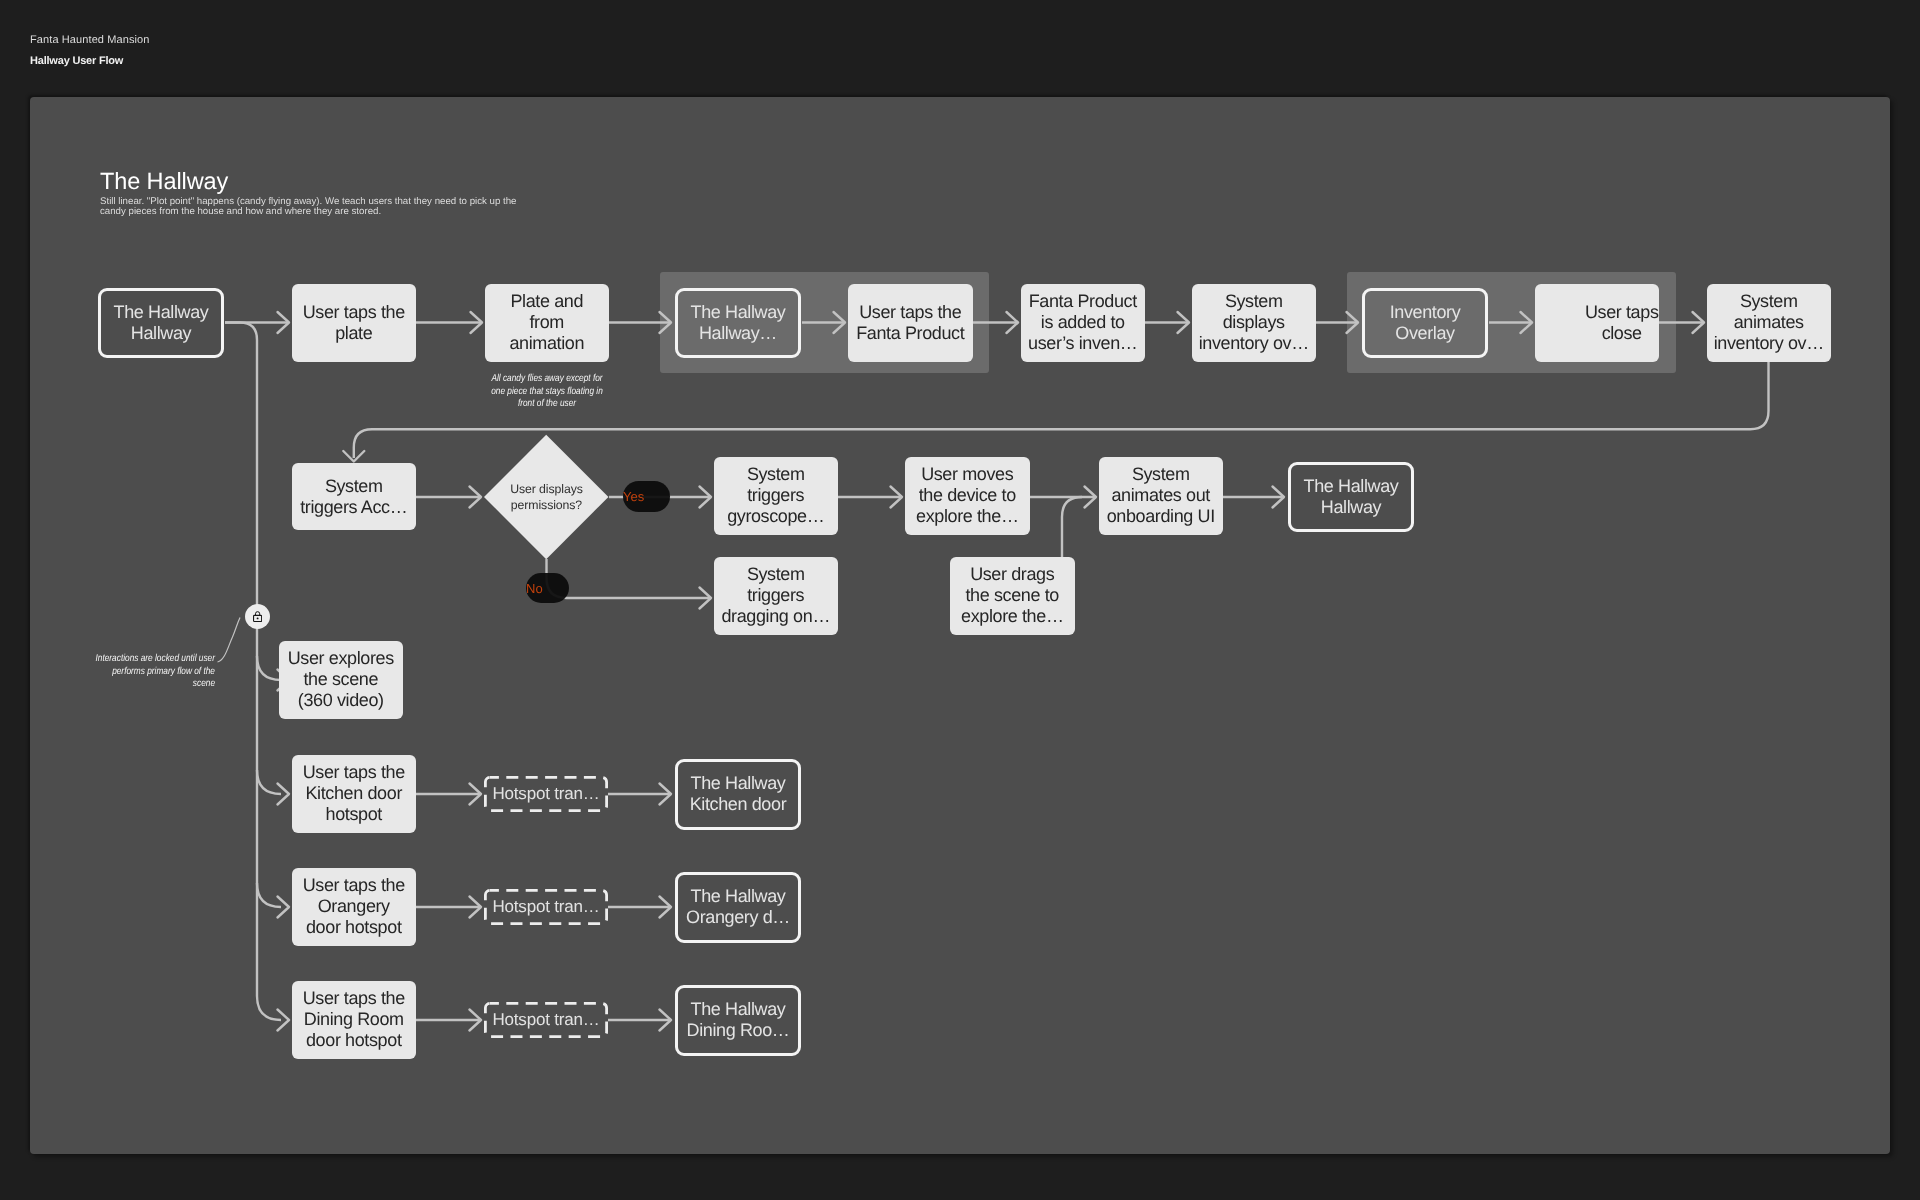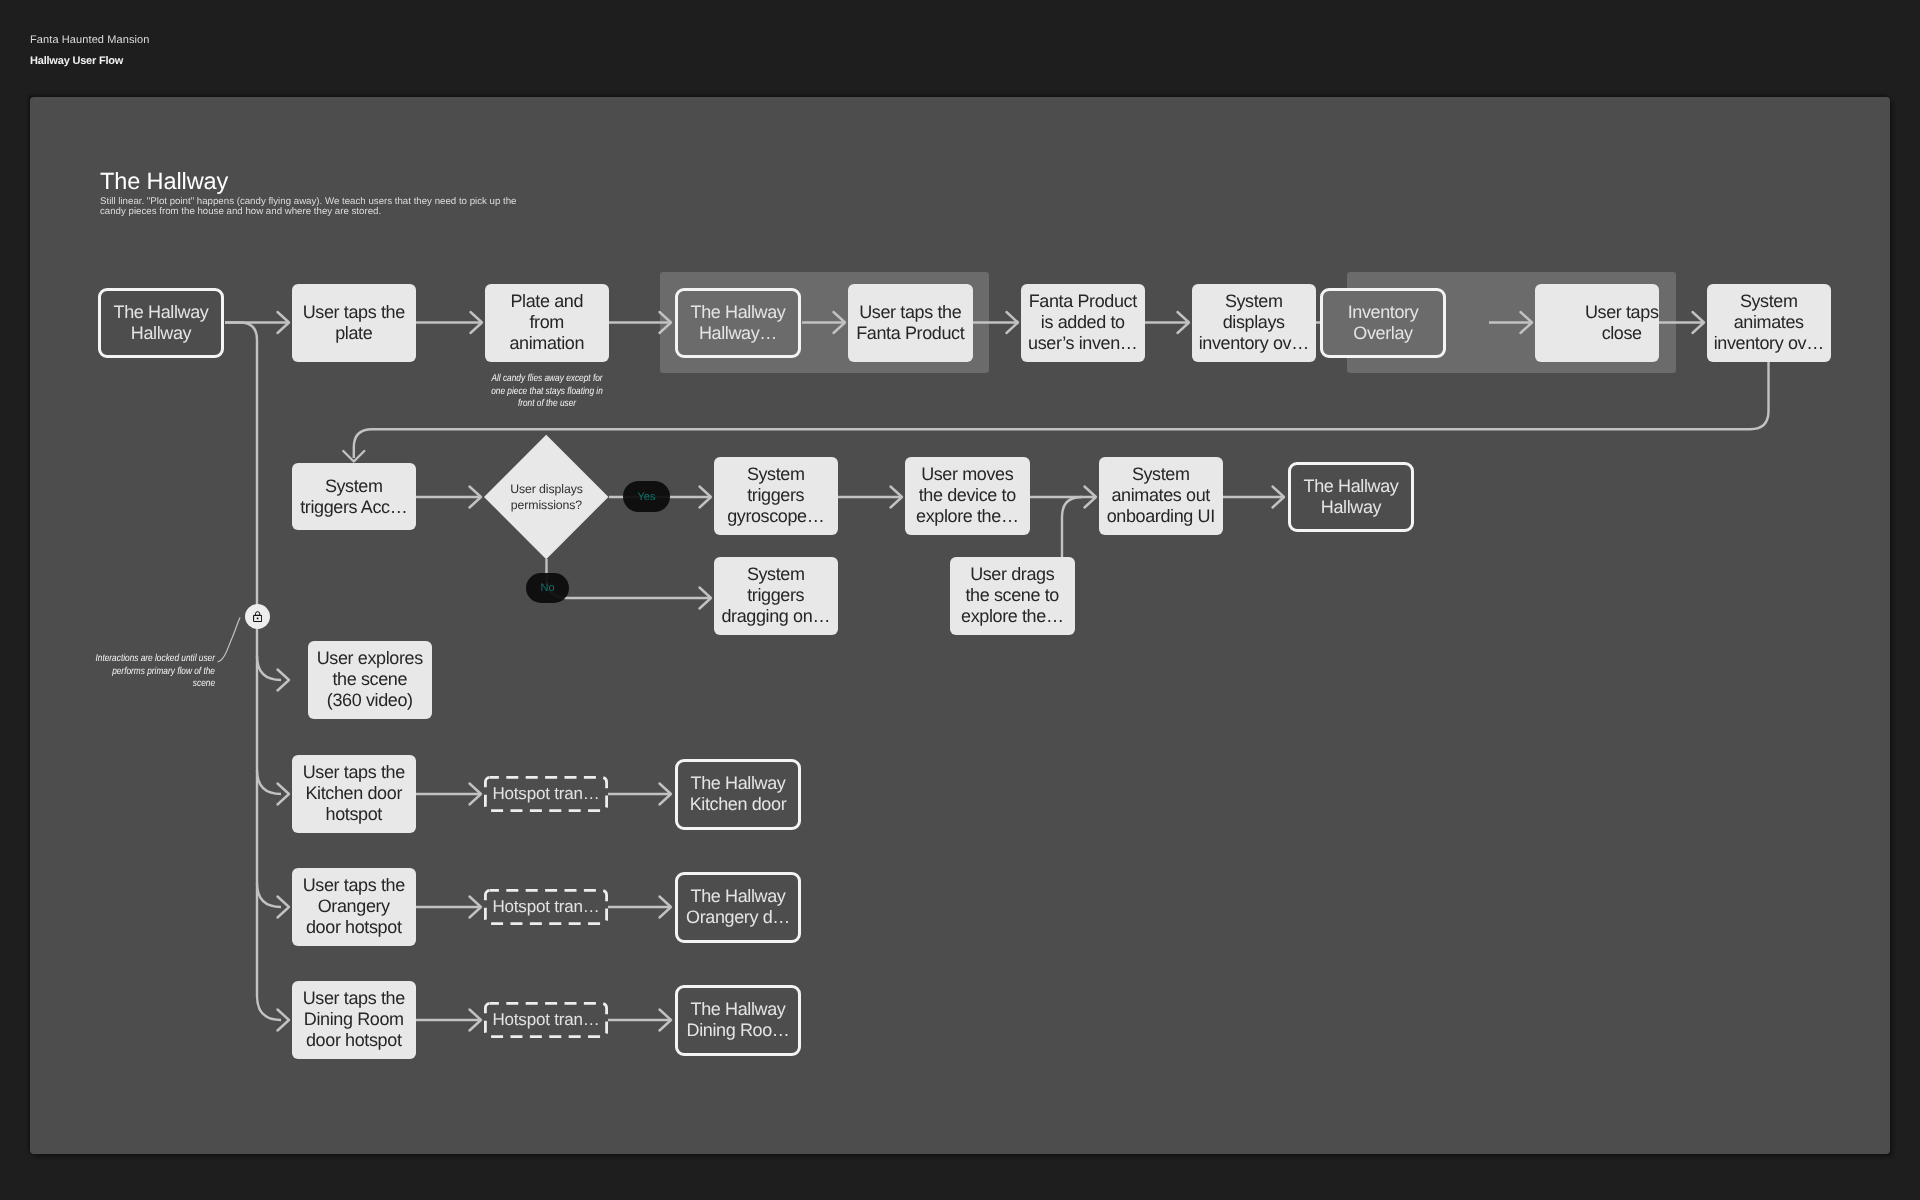--- a/index.html
+++ b/index.html
@@ -25,21 +25,21 @@
   .dark{background:#4d4d4d;color:#e4e4e4;font-size:18px;line-height:21px;letter-spacing:-0.38px;border:3px solid #f4f4f4;border-radius:9px;}
   .dark.ongrp{background:#6b6b6b;}
   .dash{color:#e2e2e2;font-size:17px;letter-spacing:-0.2px;background:transparent;}
   .dash svg{position:absolute;left:0;top:0;overflow:visible;}
   .dash span{position:relative;}
 
   .diamond{position:absolute;z-index:4;}
   .diamond .shape{position:absolute;left:50%;top:50%;width:88.4px;height:88.4px;margin-left:-44.2px;margin-top:-44.2px;background:#e8e8e8;transform:rotate(45deg);}
   .diamond .txt{position:absolute;inset:0;display:flex;align-items:center;justify-content:center;text-align:center;color:#303030;font-size:12.3px;line-height:16.5px;letter-spacing:-0.1px;white-space:pre-line;}
 
-  .pill{position:absolute;z-index:7;background:rgba(12,12,12,0.94);color:#0f766e;border-radius:16px;display:flex;align-items:center;justify-content:center;font-size:11px;}
+  .pill{position:absolute;z-index:7;background:rgba(12,12,12,0.94);color:#c2410c;border-radius:16px;display:flex;align-items:center;font-size:13px;}
 
   .lockdot{position:absolute;z-index:7;width:25px;height:25px;border-radius:50%;background:#ededed;display:flex;align-items:center;justify-content:center;}
 
   .note{position:absolute;z-index:7;color:#f5f5f5;font-family:"Liberation Sans",sans-serif;font-style:italic;font-size:10px;line-height:12.6px;white-space:pre-line;transform:scaleX(0.83);}
 
   svg.wires{position:absolute;left:0;top:0;width:1920px;height:1200px;overflow:visible;pointer-events:none;z-index:5;}
   .w{fill:none;stroke:#c2c2c2;stroke-width:2.4;}
   .head{fill:none;stroke:#c2c2c2;stroke-width:2.4;stroke-linecap:round;stroke-linejoin:round;}
 </style>
 </head>
@@ -161,21 +161,21 @@
   <div class="node light" style="left:1021px;top:283.5px;width:123.5px;height:78.2px;">
       <span>Fanta Product
 is added to
 user’s inven…</span>
     </div>
   <div class="node light" style="left:1192px;top:283.5px;width:123.5px;height:78.2px;">
       <span>System
 displays
 inventory ov…</span>
     </div>
-  <div class="node dark ongrp" style="left:1320px;top:288px;width:126px;height:70px;">
+  <div class="node dark ongrp" style="left:1362px;top:288px;width:126px;height:70px;">
       <span>Inventory
 Overlay</span>
     </div>
   <div class="node light" style="left:1535px;top:283.5px;width:123.5px;height:78.2px;justify-content:flex-end;">
       <span>User taps
 close</span>
     </div>
   <div class="node light" style="left:1707px;top:283.5px;width:123.5px;height:78.2px;">
       <span>System
 animates
@@ -237,21 +237,21 @@
     <svg width="9.2" height="12.4" viewBox="0 0 23 31">
       <path d="M6.2 13.5V9.5a5.3 5.3 0 0 1 10.6 0v4" fill="none" stroke="#141414" stroke-width="2.5"></path>
       <rect x="1.4" y="13.5" width="20.2" height="15.2" rx="2" fill="none" stroke="#141414" stroke-width="2.7"></rect>
       <circle cx="11.5" cy="21" r="2.4" fill="#141414"></circle>
     </svg>
   </div>
   <div class="note" style="left:44px;top:653px;width:171px;text-align:right;transform-origin:right top;">Interactions are locked until user
 performs primary flow of the
 scene</div>
 
-  <div class="node light" style="left:308px;top:640.9px;width:123.5px;height:78.2px;">
+  <div class="node light" style="left:279px;top:640.9px;width:123.5px;height:78.2px;">
       <span>User explores
 the scene
 (360 video)</span>
     </div>
 
   <div class="node light" style="left:292px;top:754.9px;width:123.5px;height:78.2px;">
       <span>User taps the
 Kitchen door
 hotspot</span>
     </div>

